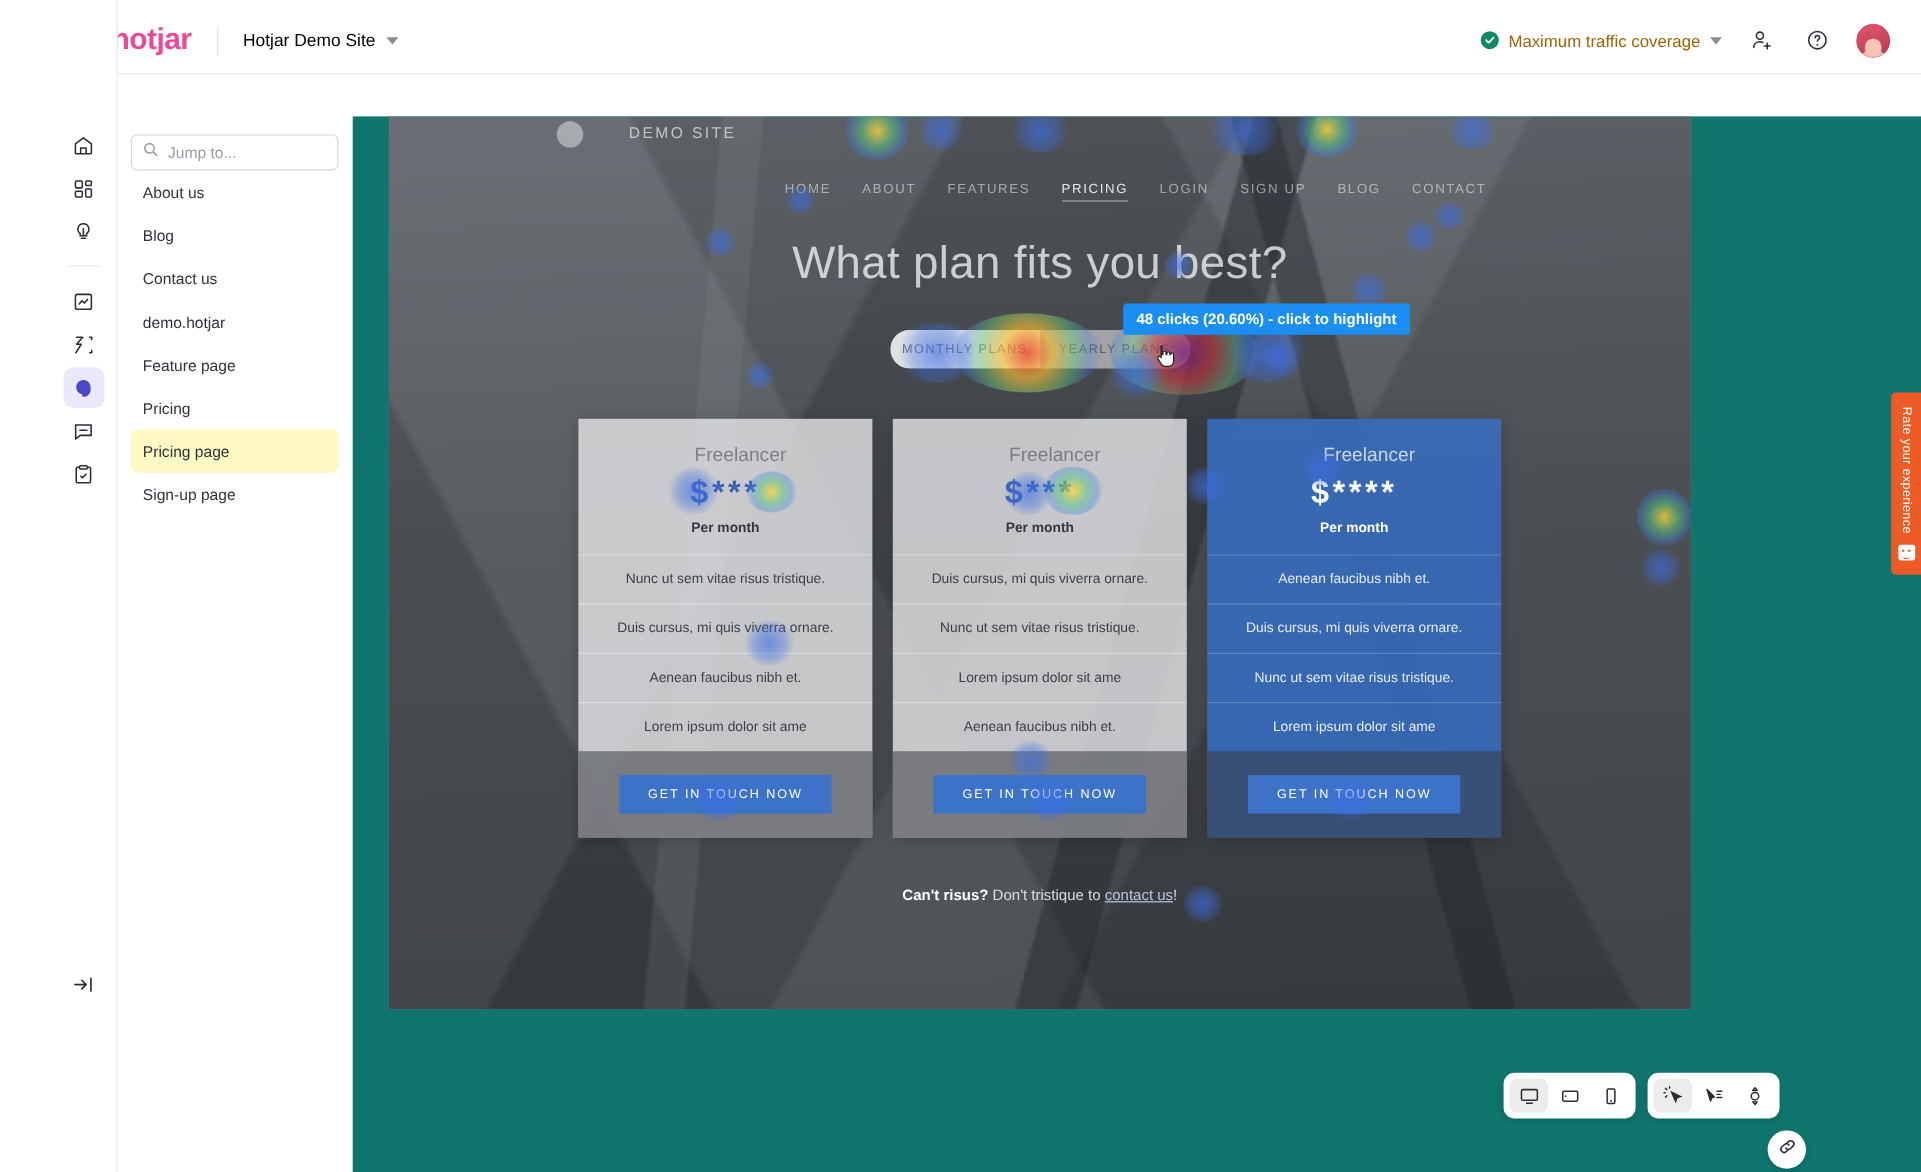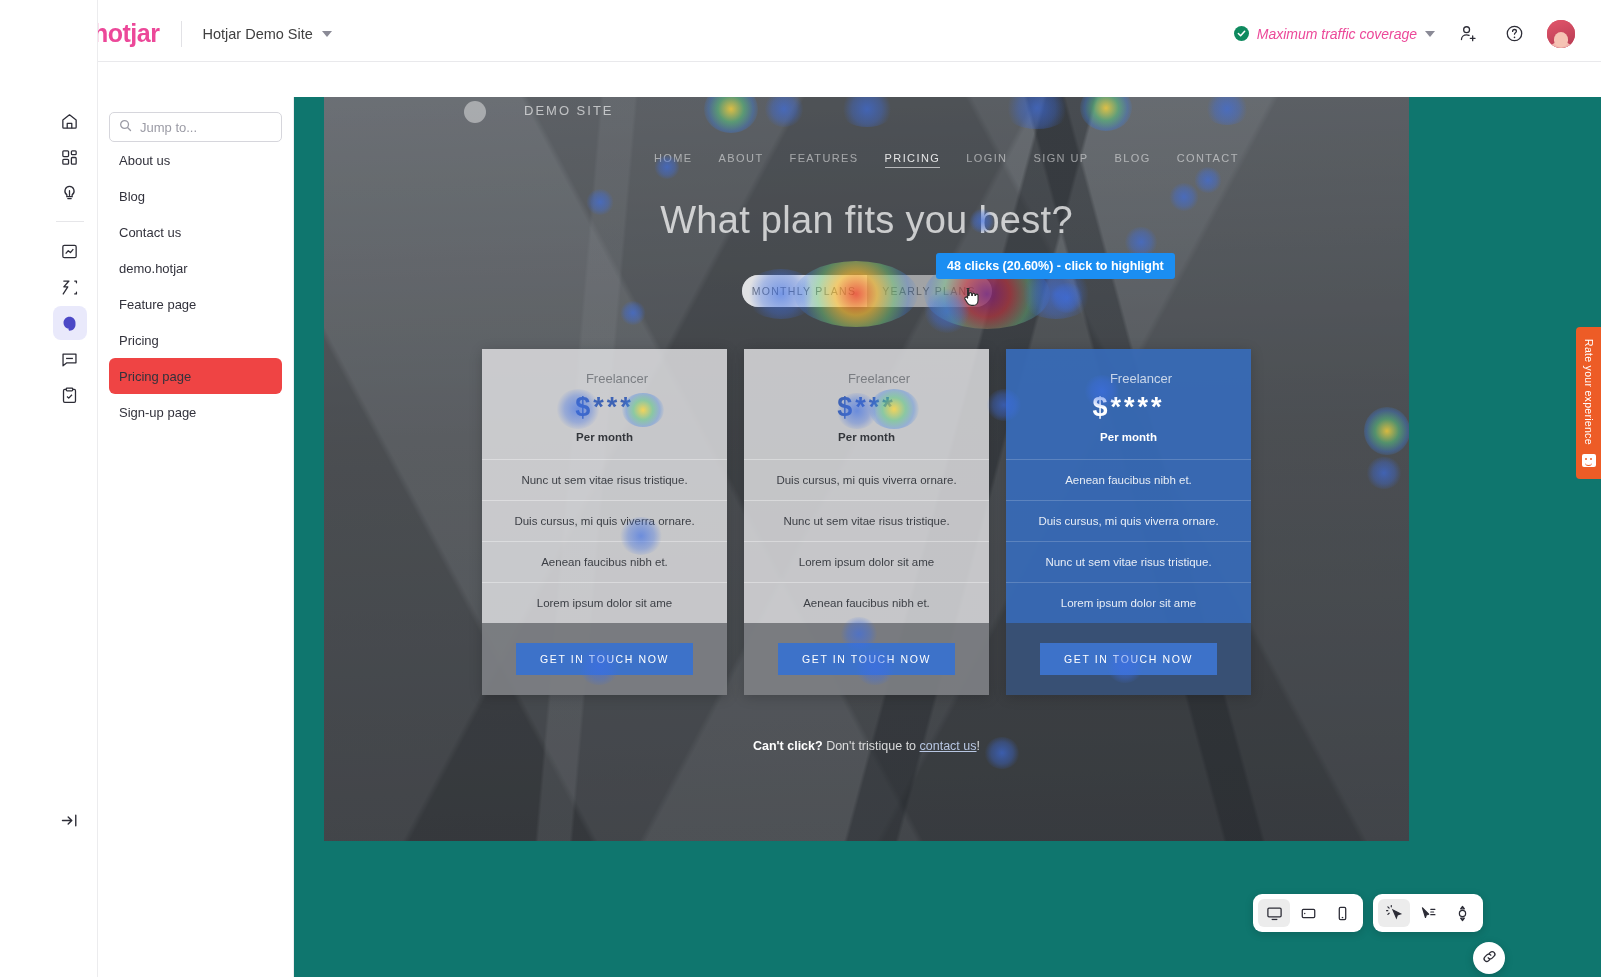--- a/index.html
+++ b/index.html
@@ -16,29 +16,29 @@
     position: absolute; top: 6px; left: 42px; right: 0; height: 56px;
     display: flex; align-items: center;
     border-bottom: 1px solid #e9e9ec;
     background: #fff;
   }
   .brand { display: flex; align-items: center; gap: 9px; padding-left: 22px; }
   .brand-mark { width: 20px; height: 22px; position: relative; }
   .brand-word { font-size: 25px; font-weight: 700; color: #ec4899; letter-spacing: -0.5px; }
   .brand-divider { width: 1px; height: 26px; background: #e2e2e6; margin: 0 20px 0 22px; }
   .site-select { display: flex; align-items: center; gap: 9px; cursor: pointer; }
-  .site-name { font-size: 14.5px; color: #404040; }
+  .site-name { font-size: 14.5px; color: #000000; }
   .caret { width: 0; height: 0; border-left: 5px solid transparent; border-right: 5px solid transparent;
            border-top: 6px solid #8a8a96; }
   .topbar-right { margin-left: auto; display: flex; align-items: center; gap: 20px; padding-right: 26px; }
   .coverage { display: flex; align-items: center; gap: 8px; cursor: pointer; }
   .coverage-check { width: 15px; height: 15px; border-radius: 50%; background: #0f8a5f;
                     display: flex; align-items: center; justify-content: center; }
   .coverage-check svg { display: block; }
-  .coverage-label { font-size: 14px; color: #ec4899; font-style: italic; }
+  .coverage-label { font-size: 14px; color: #a16207; }
   .icon-btn { width: 26px; height: 26px; display: flex; align-items: center; justify-content: center; cursor: pointer; }
   .avatar { width: 28px; height: 28px; border-radius: 50%; overflow: hidden; cursor: pointer;
             background: #d1495b; position: relative; }
   .avatar .hair { position: absolute; inset: 0; background: radial-gradient(circle at 50% 120%, #f2b6ae 0 34%, transparent 35%), linear-gradient(160deg,#e2566b 0%, #b53a52 100%); }
   .avatar .face { position: absolute; left: 50%; top: 46%; transform: translateX(-50%);
                   width: 14px; height: 15px; border-radius: 50% 50% 45% 45%; background: #f6c3b4; }
 
   
   .crumbbar {
     position: absolute; top: 62px; left: 42px; right: 0; height: 34px;
@@ -74,21 +74,21 @@
   .searchbox input {
     border: none; outline: none; font-size: 13px; color: #32323c;
     font-family: "Liberation Sans", sans-serif; background: transparent; width: 100%;
   }
   .searchbox input::placeholder { color: #9b9ba5; }
   .newheat { display: flex; align-items: center; justify-content: center; gap: 8px;
              height: 38px; margin-top: 10px; cursor: pointer; }
   .newheat-label { font-size: 13.5px; font-weight: 700; color: #4b48c6; }
   .hm-item { height: 36px; display: flex; align-items: center; padding: 0 10px;
              font-size: 13px; color: #32323c; border-radius: 6px; cursor: pointer; }
-  .hm-item.active { background: #ef4444; }
+  .hm-item.active { background: #fef9c3; }
 
   
   .canvas { position: absolute; top: 97px; left: 294px; right: 0; bottom: 0;
             background: #0f766e; overflow: hidden; }
   .viewport { position: absolute; top: 0; left: 30px; width: 1085px; height: 744px;
               background: #6e7478; overflow: hidden; }
   .photo {
     position: absolute; inset: 0;
     background:
       linear-gradient(118deg, rgba(255,255,255,0.07) 0 32%, rgba(0,0,0,0.12) 32.5% 48%, rgba(255,255,255,0.05) 48.5% 64%, rgba(0,0,0,0.10) 64.5% 100%),
@@ -126,21 +126,21 @@
   .plantoggle > div { flex: 1; display: flex; align-items: center; justify-content: center;
                       font-size: 10.5px; letter-spacing: 1.3px; color: rgba(70,74,80,0.75); cursor: pointer; }
   .plantoggle .sel { background: rgba(246,246,248,0.75); }
 
   
   .cards { position: absolute; top: 252px; left: 0; right: 0; display: flex;
            justify-content: center; align-items: flex-start; gap: 17px; }
   .card { width: 245px; background: rgba(226,226,228,0.82); box-shadow: 0 2px 12px rgba(0,0,0,0.18); }
   .card.featured { background: rgba(55,106,184,0.93); }
   .card-head { padding: 22px 0 16px; text-align: center; }
-  .card-tier { font-size: 13px; color: rgba(90,94,100,0.7); margin-bottom: 8px; margin-left: 25px; }
+  .card-tier { font-size: 16px; color: rgba(90,94,100,0.7); margin-bottom: 8px; margin-left: 25px; }
   .card.featured .card-tier { color: rgba(255,255,255,0.72); }
   .card-price { font-size: 27px; font-weight: 700; color: #3e63b5; letter-spacing: 3px; line-height: 1; }
   .card.featured .card-price { color: #ffffff; }
   .card-per { font-size: 11.5px; font-weight: 700; color: #33363b; margin-top: 10px; text-align: center; }
   .card.featured .card-per { color: #ffffff; }
   .card-feat { height: 41px; display: flex; align-items: center; justify-content: center;
                font-size: 11.5px; color: #3c3f45; border-top: 1px solid rgba(255,255,255,0.35); }
   .card.featured .card-feat { color: rgba(255,255,255,0.88); border-top-color: rgba(255,255,255,0.18); }
   .card-cta-wrap { height: 72px; display: flex; align-items: center; justify-content: center;
                    background: rgba(58,62,68,0.55); }
@@ -410,21 +410,21 @@
           <div class="card-feat">Duis cursus, mi quis viverra ornare.</div>
           <div class="card-feat">Nunc ut sem vitae risus tristique.</div>
           <div class="card-feat">Lorem ipsum dolor sit ame</div>
           <div class="card-cta-wrap">
             <button class="card-cta">GET IN TOUCH NOW</button>
           </div>
         </div>
       </div>
 
       <div class="cantdecide">
-        <b>Can't click?</b><span> Don't tristique to </span><u>contact us</u><span>!</span>
+        <b>Can't risus?</b><span> Don't tristique to </span><u>contact us</u><span>!</span>
       </div>
 
       <div class="blob b-warm" style="left:380px;top:-12px;width:54px;height:48px;"></div>
       <div class="blob b-cool" style="left:440px;top:-6px;width:40px;height:36px;"></div>
       <div class="blob b-cool" style="left:515px;top:-6px;width:56px;height:36px;"></div>
       <div class="blob b-cool" style="left:678px;top:-10px;width:70px;height:42px;"></div>
       <div class="blob b-warm" style="left:756px;top:-12px;width:52px;height:46px;"></div>
       <div class="blob b-cool" style="left:880px;top:-4px;width:46px;height:32px;"></div>
       <div class="blob b-cool" style="left:262px;top:92px;width:28px;height:26px;"></div>
       <div class="blob b-cool" style="left:296px;top:204px;width:26px;height:24px;"></div>

